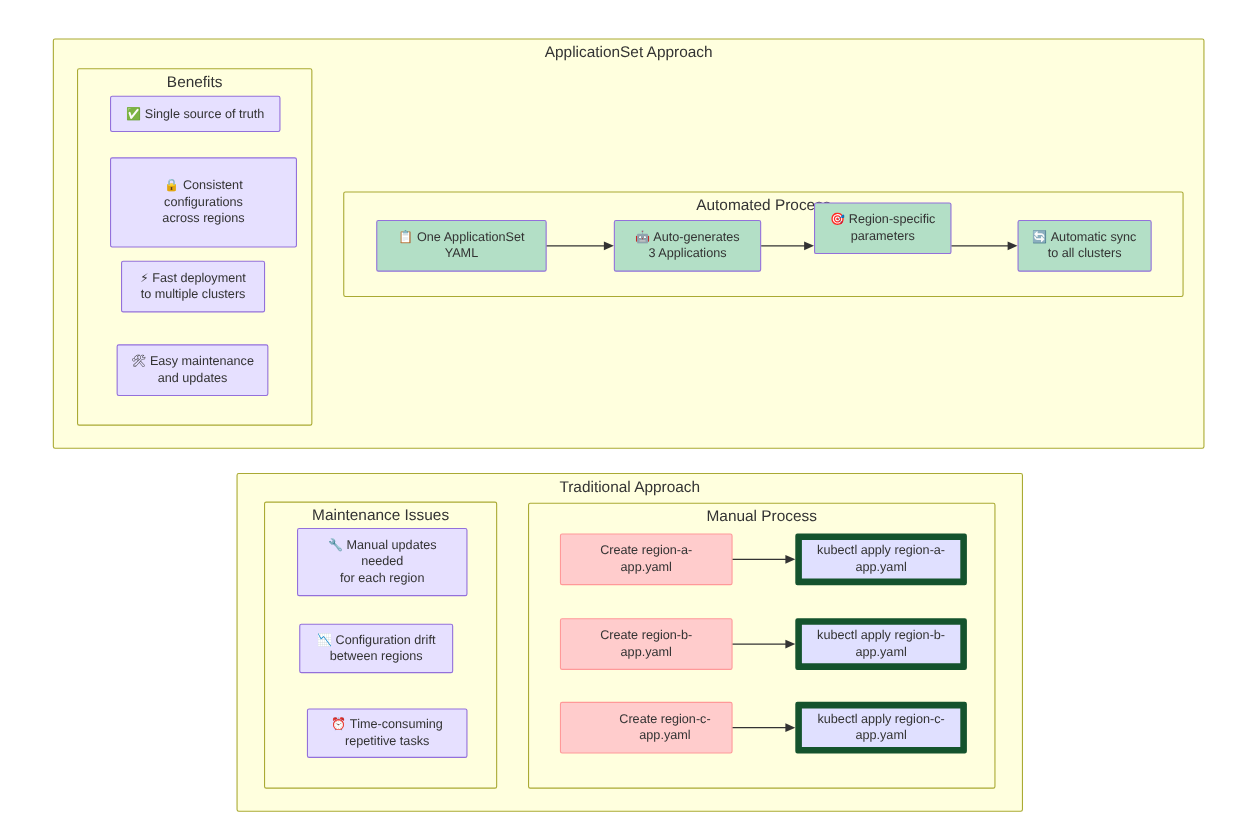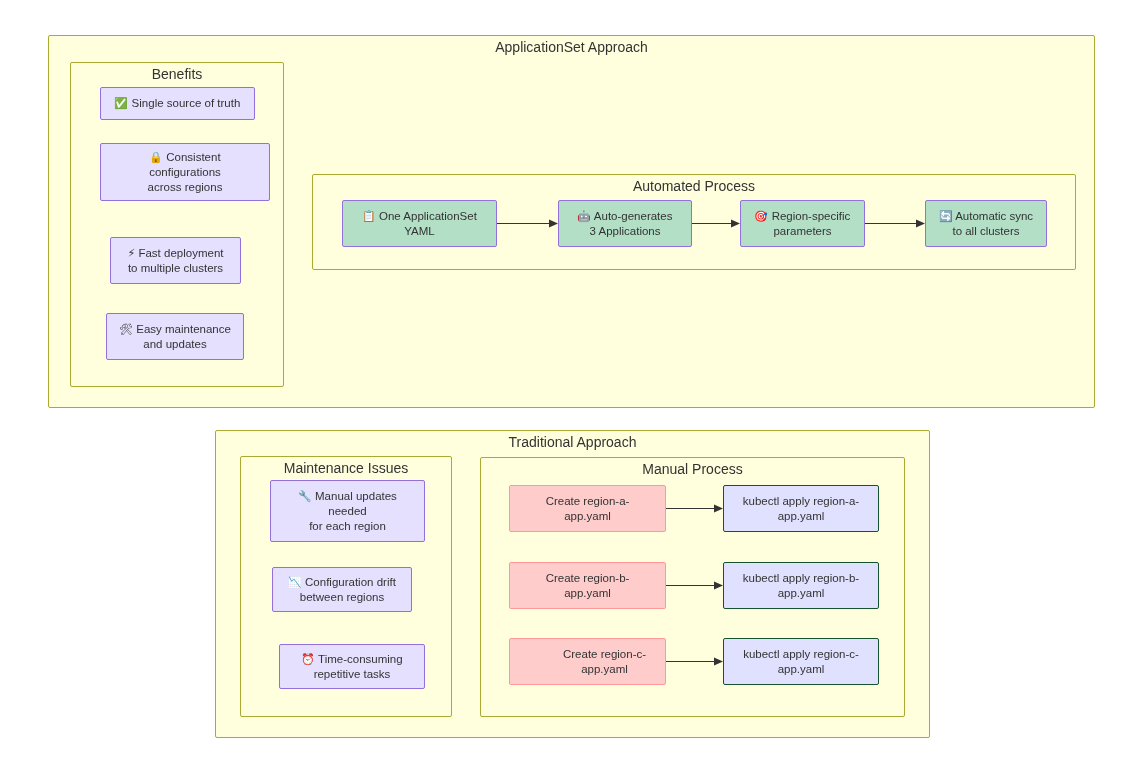--- a/index.html
+++ b/index.html
@@ -60,21 +60,21 @@
   .node.green {
     background: #b3dfc6;
     border: 1px solid #9370db;
   }
   .node.pink {
     background: #ffcccc;
     border: 1px solid #ff9999;
   }
   .node.lavender {
     background: #e0e0ff;
-    border: 1px solid #14532d;
+    border: 6px solid #14532d;
   }
 
   
   .arrow-layer {
     position: absolute;
     left: 0;
     top: 0;
     width: 1143px;
     height: 762px;
     pointer-events: none;
@@ -99,21 +99,21 @@
 </div>
 
 <div class="cluster" id="benefits-cluster" style="left:70px; top:62px; width:214px; height:325px;">
   <div class="cluster-title">Benefits</div>
 </div>
 
 <div class="node purple" style="left:100px; top:87px; width:155px; height:33px;">
   <span class="node-label"><span class="emoji">✅</span> <span>Single source of truth</span></span>
 </div>
 
-<div class="node purple" style="left:100px; top:143px; width:170px; height:58px;">
+<div class="node purple" style="left:100px; top:143px; width:170px; height:82px;">
   <span class="node-label"><span class="emoji">🔒</span> <span>Consistent
 configurations
 across regions</span></span>
 </div>
 
 <div class="node purple" style="left:110px; top:237px; width:131px; height:47px;">
   <span class="node-label"><span class="emoji">⚡</span> <span>Fast deployment
 to multiple clusters</span></span>
 </div>
 
@@ -129,21 +129,21 @@
 <div class="node green" style="left:342px; top:200px; width:155px; height:47px;">
   <span class="node-label"><span class="emoji">📋</span> <span>One ApplicationSet
 YAML</span></span>
 </div>
 
 <div class="node green" style="left:558px; top:200px; width:134px; height:47px;">
   <span class="node-label"><span class="emoji">🤖</span> <span>Auto-generates
 3 Applications</span></span>
 </div>
 
-<div class="node green" style="left:740px; top:200px; width:125px; height:47px;">
+<div class="node green" style="left:740px; top:184px; width:125px; height:47px;">
   <span class="node-label"><span class="emoji">🎯</span> <span>Region-specific
 parameters</span></span>
 </div>
 
 <div class="node green" style="left:925px; top:200px; width:122px; height:47px;">
   <span class="node-label"><span class="emoji">🔄</span> <span>Automatic sync
 to all clusters</span></span>
 </div>
 
 <div class="cluster" id="traditional-cluster" style="left:215px; top:430px; width:715px; height:308px;">

